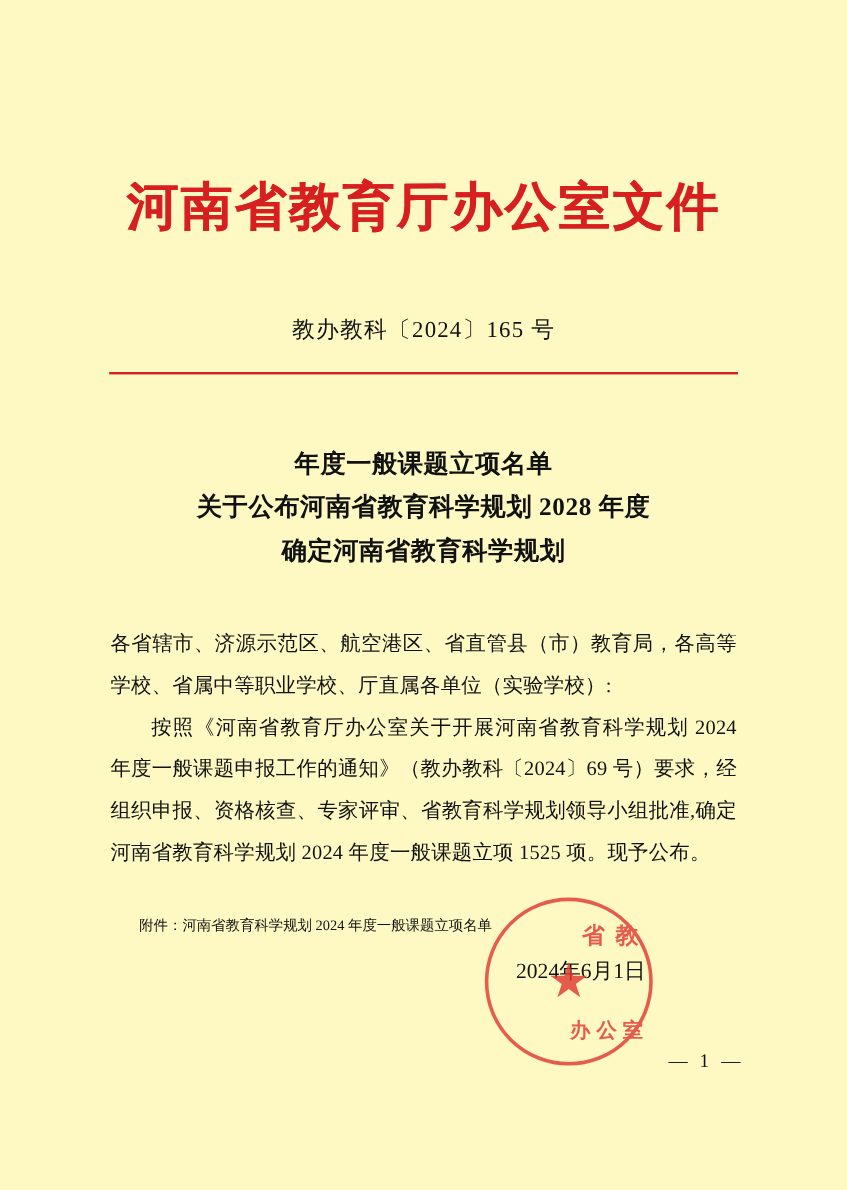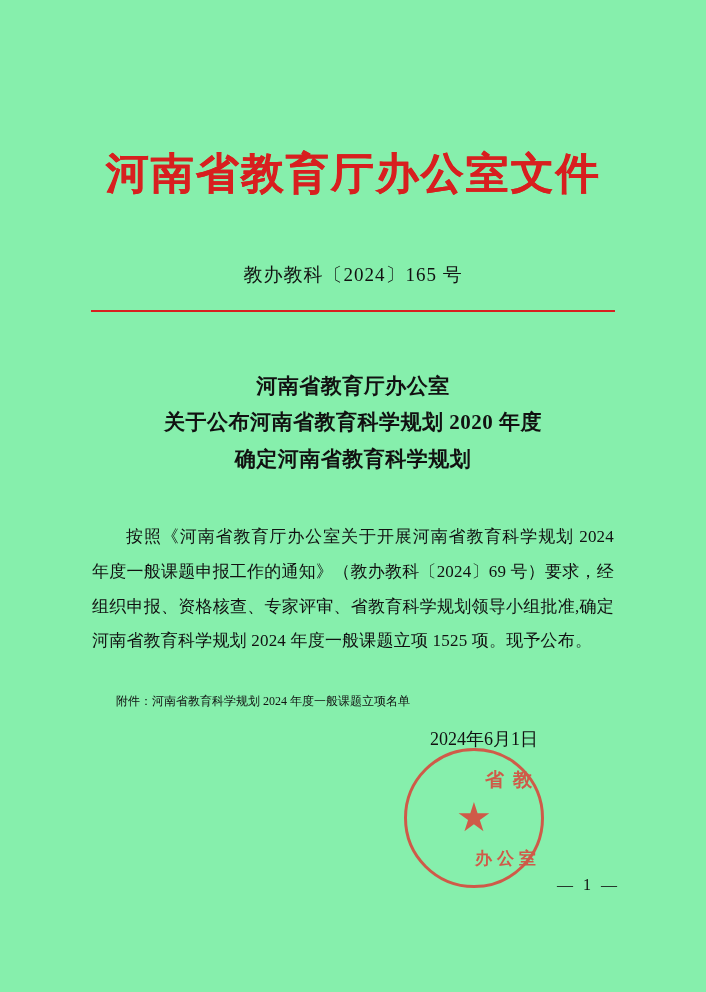--- a/index.html
+++ b/index.html
@@ -10,21 +10,21 @@
   body {
     width: 706px;
     height: 992px;
     overflow: hidden;
     font-family: "Liberation Serif", serif;
   }
   .page {
     position: relative;
     width: 706px;
     height: 992px;
-    background: #86efac;
+    background: #fef9c3;
     box-sizing: border-box;
     overflow: hidden;
   }
   .doc-title {
     text-align: center;
     color: #d81f1f;
     font-family: "Liberation Serif", serif;
     font-weight: bold;
     font-size: 43px;
     letter-spacing: 2px;
@@ -135,26 +135,27 @@
 
 <div class="page">
 
   <div class="doc-title">河南省教育厅办公室文件</div>
 
   <div class="doc-number">教办教科〔2024〕165 号</div>
 
   <div class="red-rule"></div>
 
   <div class="subject">
-    <div>河南省教育厅办公室</div>
-    <div>关于公布河南省教育科学规划 2020 年度</div>
+    <div>年度一般课题立项名单</div>
+    <div>关于公布河南省教育科学规划 2028 年度</div>
     <div>确定河南省教育科学规划</div>
   </div>
 
   <div class="body-text">
+    <p>各省辖市、济源示范区、航空港区、省直管县（市）教育局，各高等学校、省属中等职业学校、厅直属各单位（实验学校）:</p>
     <p class="indent">按照《河南省教育厅办公室关于开展河南省教育科学规划 2024 年度一般课题申报工作的通知》（教办教科〔2024〕69 号）要求，经组织申报、资格核查、专家评审、省教育科学规划领导小组批准,确定河南省教育科学规划 2024 年度一般课题立项 1525 项。现予公布。</p>
   </div>
 
   <div class="attachment">附件：河南省教育科学规划 2024 年度一般课题立项名单</div>
 
   <div class="seal">
     <div class="arc-top">省教</div>
     <div class="star">★</div>
     <div class="arc-bottom">办公室</div>
   </div>

